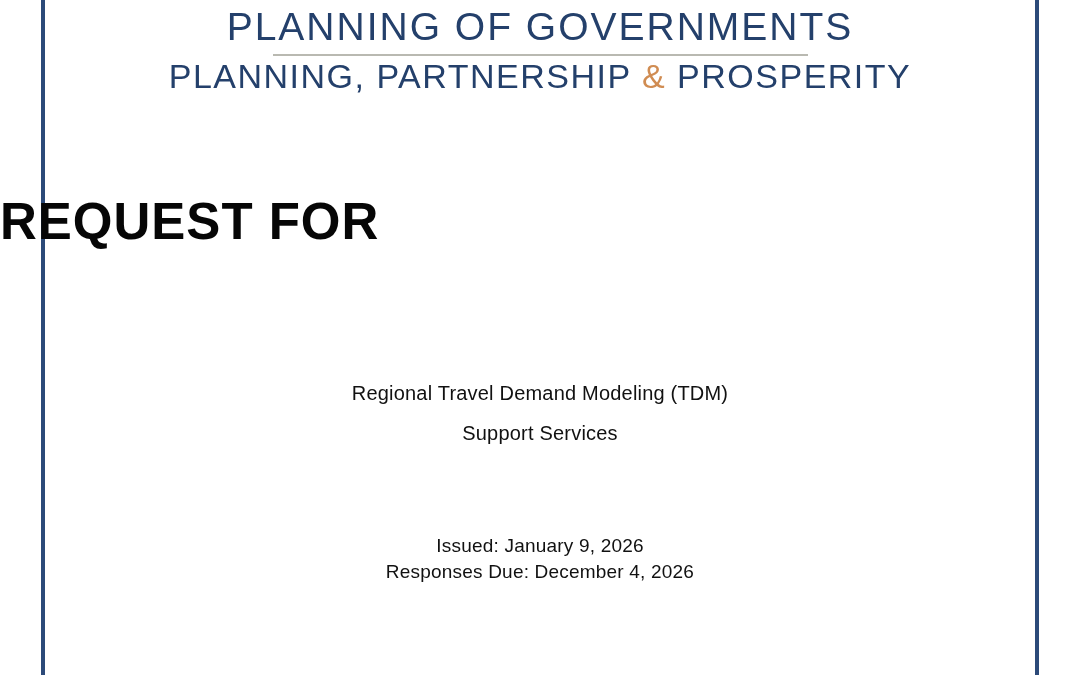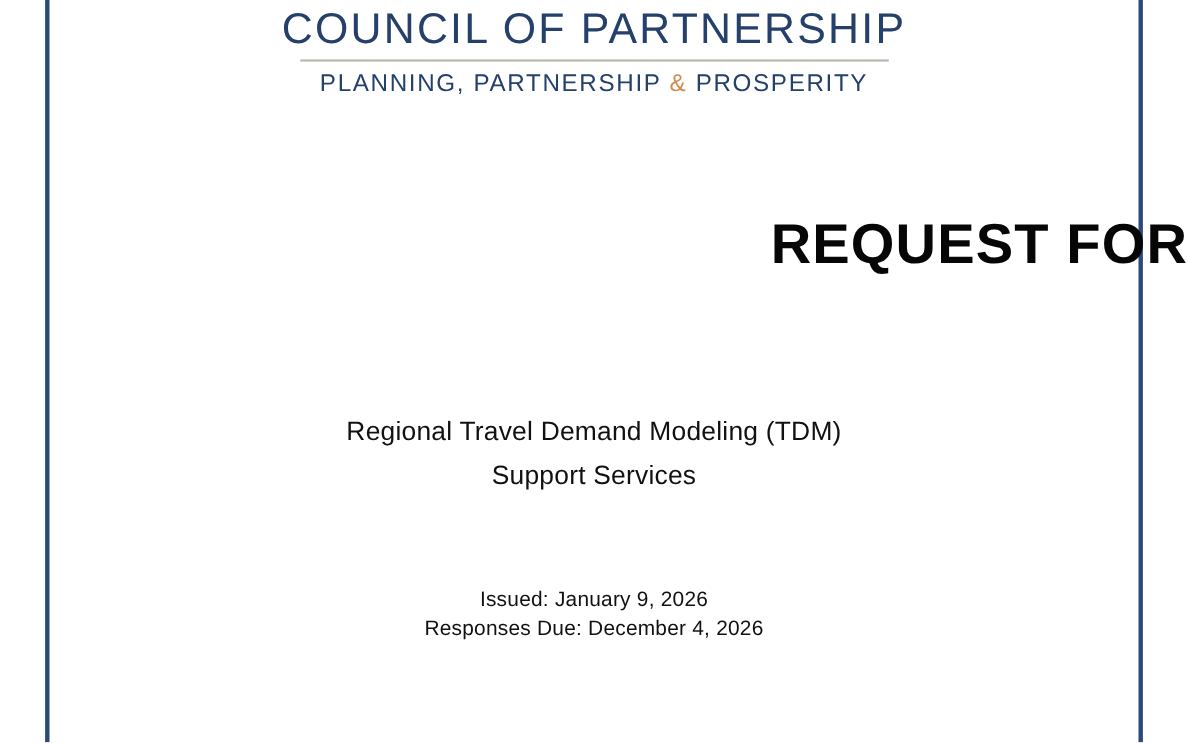--- a/index.html
+++ b/index.html
@@ -39,50 +39,50 @@
     line-height: 44px;
     white-space: pre;
   }
   .logo-divider {
     width: 535px;
     height: 2px;
     margin: 5px auto 6px auto;
     background: var(--divider-color, #b9b9b1);
   }
   .logo-tagline {
-    font-size: 22px;
+    font-size: 34px;
     letter-spacing: 1.5px;
     color: var(--logo-color, #24406b);
     line-height: 28px;
     white-space: pre;
   }
   .logo-tagline .amp {
     color: var(--amp-color, #d08c52);
   }
 
   .title-block {
     position: absolute;
     top: 185px;
     left: 0;
     right: 0;
-    text-align: right;
+    text-align: left;
     font-weight: bold;
     font-size: 51px;
     line-height: 73px;
     letter-spacing: 1px;
     color: #060606;
   }
 
   .subject-block {
     position: absolute;
     top: 373px;
     left: 0;
     right: 0;
     text-align: center;
-    font-size: 24px;
+    font-size: 20px;
     line-height: 40px;
     letter-spacing: 0.2px;
     color: #111111;
   }
 
   .dates-block {
     position: absolute;
     top: 533px;
     left: 0;
     right: 0;
@@ -95,21 +95,21 @@
 </style>
 </head>
 <body>
 
 <div id="page" style="--page-bg: #ffffff; --rule-color: #2c4a79; --logo-color: #24406b; --amp-color: #d08c52; --divider-color: #b9b9b1;">
 
   <div class="rule rule-left"></div>
   <div class="rule rule-right"></div>
 
   <div class="logo-block">
-    <div class="logo-name">COUNCIL OF PARTNERSHIP</div>
+    <div class="logo-name">PLANNING OF GOVERNMENTS</div>
     <div class="logo-divider"></div>
     <div class="logo-tagline"><span>PLANNING, PARTNERSHIP </span><span class="amp">&amp;</span><span> PROSPERITY</span></div>
   </div>
 
   <div class="title-block">
     <div>REQUEST FOR</div>
   </div>
 
   <div class="subject-block">
     <div>Regional Travel Demand Modeling (TDM)</div>

